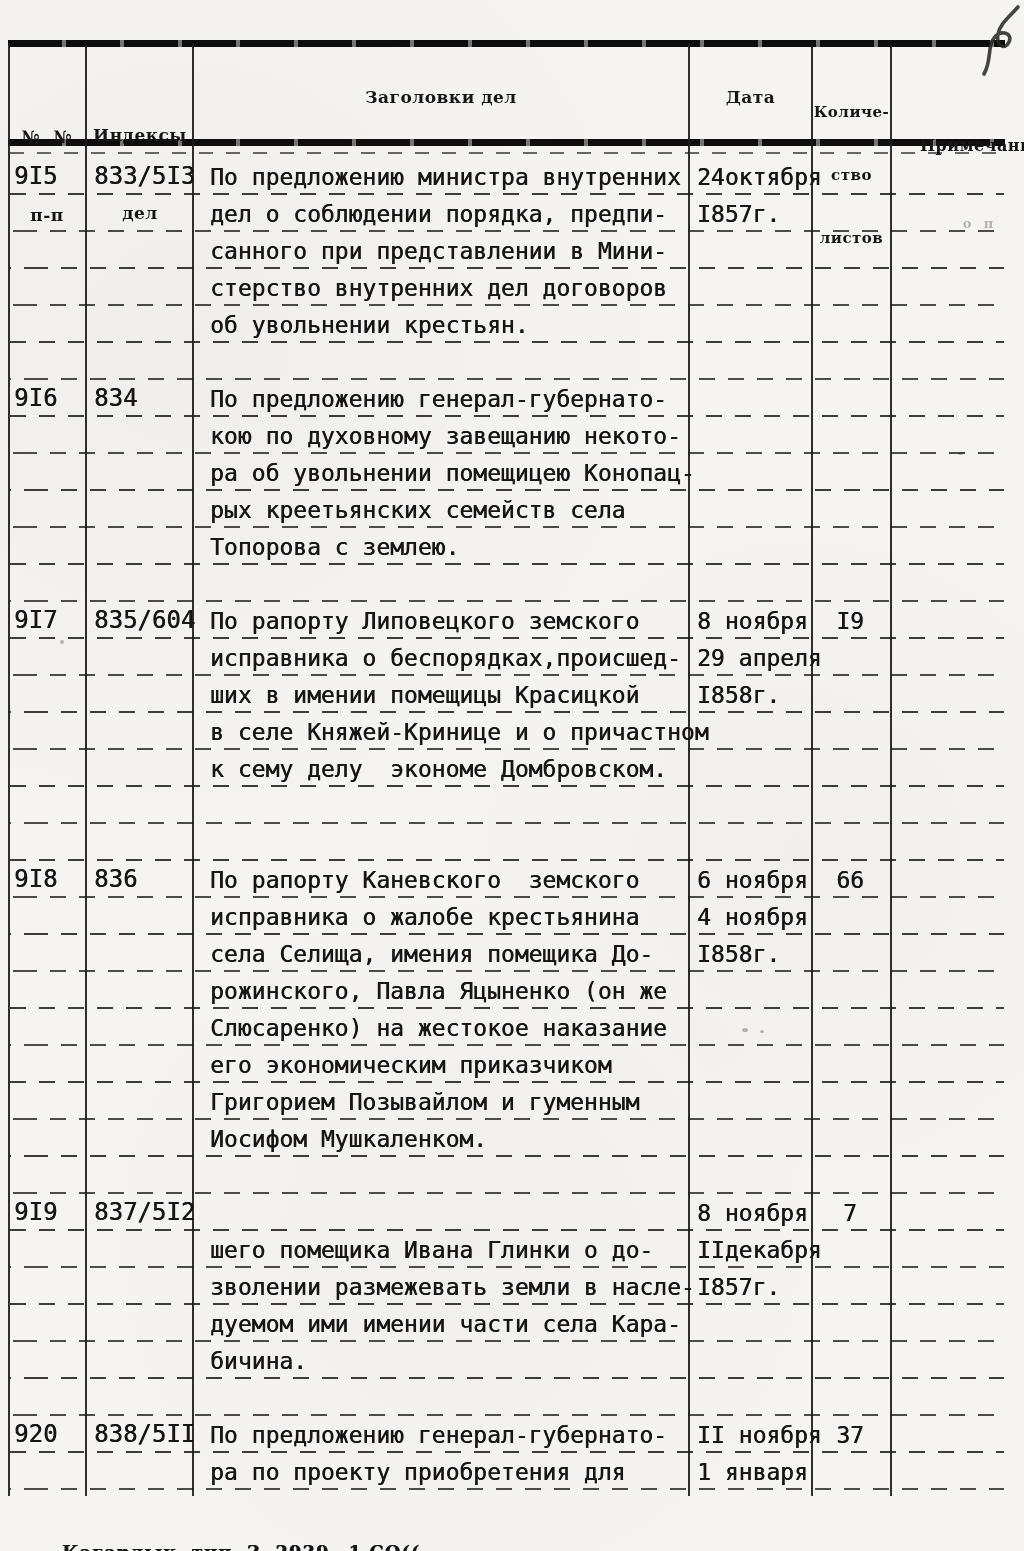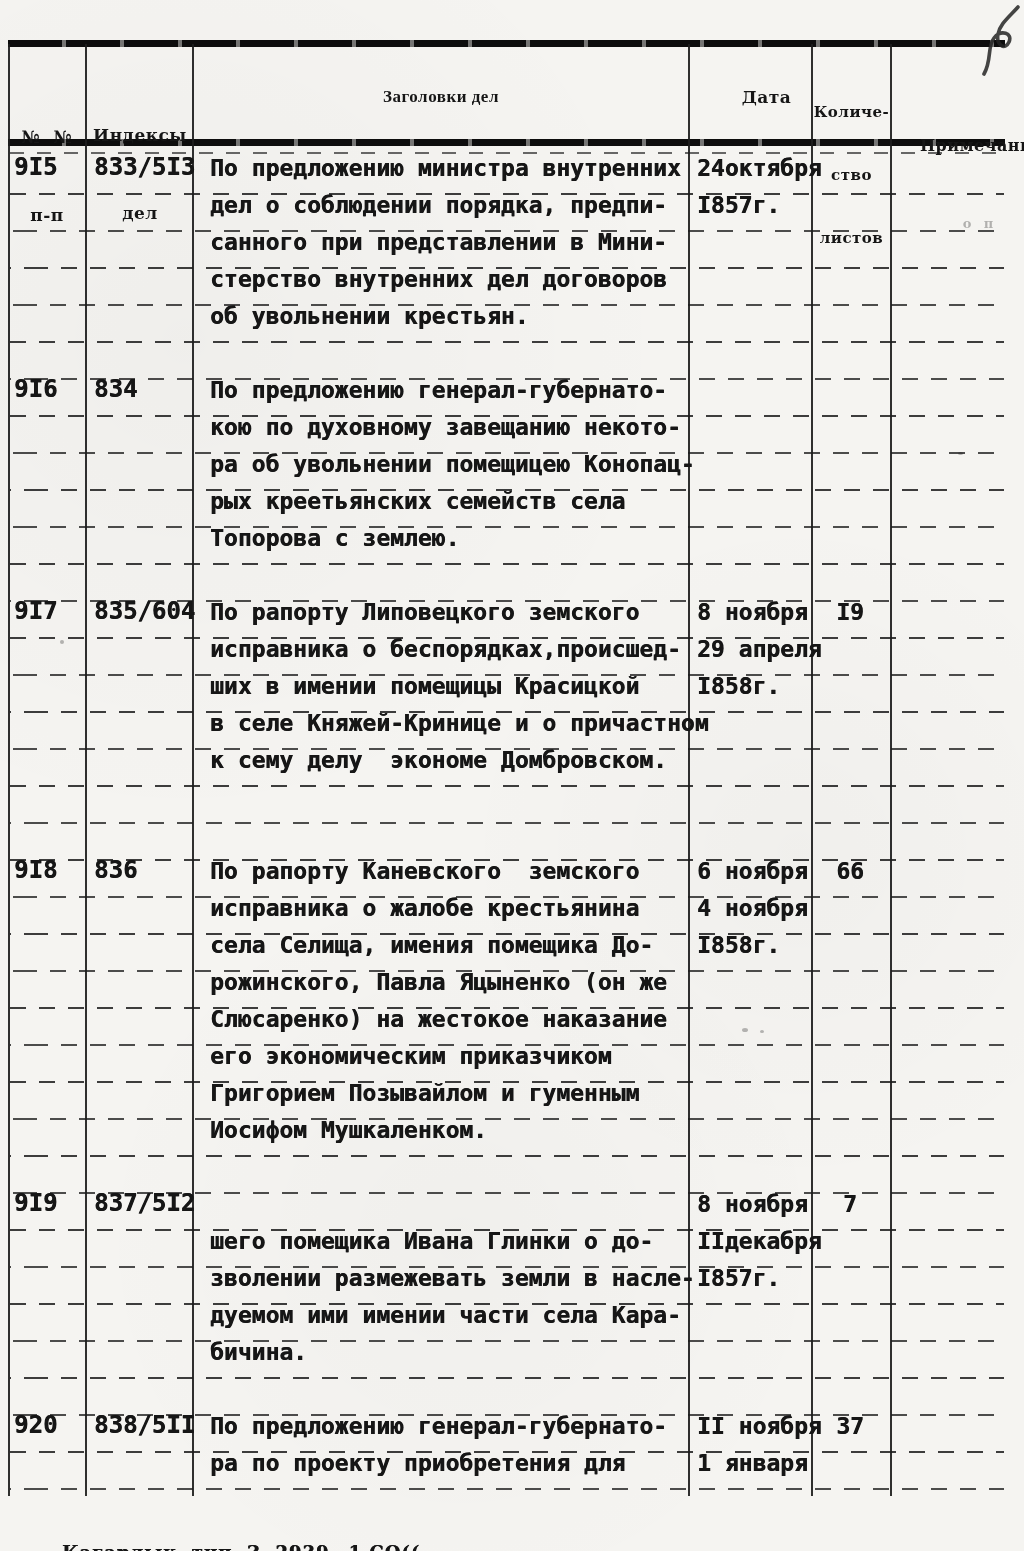--- a/index.html
+++ b/index.html
@@ -31,35 +31,35 @@
   .v4{left:688px;}
   .v5{left:811px;}
   .v6{left:890px;}
 
   
   .thead{position:absolute;top:48px;left:0;width:1024px;height:90px;z-index:3;
          font-family:"DejaVu Serif", serif;font-weight:bold;}
   .hc{position:absolute;text-align:center;line-height:26px;font-size:17px;letter-spacing:.5px;white-space:pre;}
   .hc-no{left:8px;width:78px;top:24px;}
   .hc-index{left:88px;width:104px;top:22px;}
-  .hc-title{left:194px;width:494px;top:36px;font-family:Liberation Serif, serif;}
-  .hc-date{left:690px;width:121px;top:36px;margin-left:16px;}
+  .hc-title{left:194px;width:494px;top:36px;}
+  .hc-date{left:690px;width:121px;top:36px;}
   .hc-count{left:813px;width:77px;top:12px;font-size:15px;line-height:21px;}
   .hc-notes{left:892px;width:120px;top:33px;font-size:16px;padding-left:28px;}
   .hc-sub-faint{opacity:.3;font-size:13px;letter-spacing:4px;}
 
   
   .tbody{position:absolute;top:160px;left:0;width:1024px;z-index:3;}
   .line{position:relative;height:37px;}
   .line::after{content:"";position:absolute;left:10px;width:994px;bottom:2px;height:2px;
        background:repeating-linear-gradient(90deg,#1c1c1c 0 16px,transparent 16px 29px);opacity:.85;}
   .line:nth-child(even)::after{background-position:11px 0;opacity:.78;}
   .line:nth-child(3n)::after{background-position:22px 0;}
 
-  .cell{position:absolute;bottom:16px;font-weight:bold;white-space:pre;
+  .cell{position:absolute;bottom:7px;font-weight:normal;white-space:pre;
         text-shadow:.5px 0 0 currentColor;margin-top:32px;}
   .c-no{left:14px;font-size:24px;}
   .c-index{left:94px;font-size:24px;}
   .c-title{left:210px;font-size:23px;}
   .c-date{left:697px;font-size:23px;}
   .c-count{left:812px;width:76px;text-align:center;font-size:23px;}
 
   
   .footer{position:absolute;left:62px;top:1506px;z-index:3;
           font-family:"DejaVu Serif", serif;font-weight:bold;font-size:18px;letter-spacing:1px;

